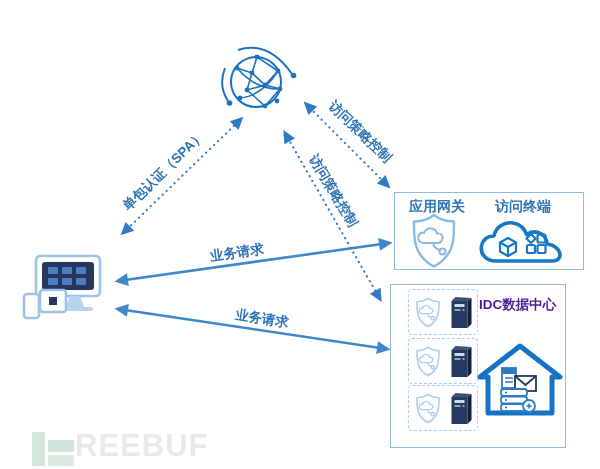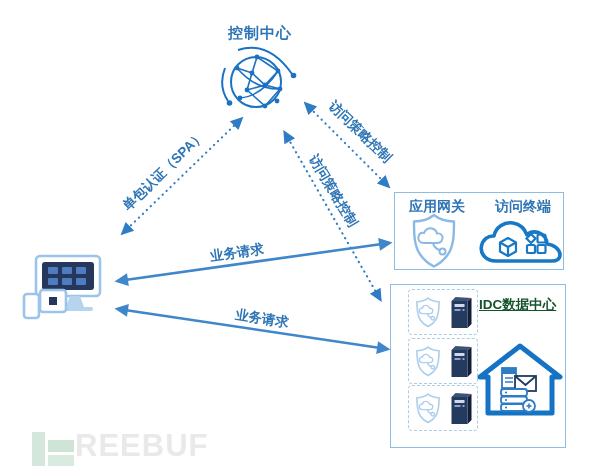--- a/index.html
+++ b/index.html
@@ -1,21 +1,21 @@
 <!DOCTYPE html>
 <html><head>
 <meta charset="utf-8">
 <style>
   html,body{margin:0;padding:0;background:#fff;}
   .canvas{
     position:relative;width:600px;height:469px;background:#ffffff;overflow:hidden;
     font-family:"Liberation Sans","DejaVu Sans",sans-serif;
   }
   .lbl{position:absolute;color:#2e75b6;white-space:nowrap;font-weight:600;}
-  .lbl-dark{color:#14532d;text-decoration:underline;}
+  .lbl-dark{color:#4c1d95;}
   .rot{transform-origin:center center;text-align:center;}
   .node-box{position:absolute;background:#fff;border:1.6px solid #8fbce4;box-sizing:border-box;}
   .sub-dashed{position:absolute;border:1.6px dashed #a9cbe8;border-radius:4px;box-sizing:border-box;background:#fff;}
   .abs{position:absolute;}
   .arrow-layer{position:absolute;left:0;top:0;z-index:5;pointer-events:none;}
   .labels{z-index:6;}
   .wm{position:absolute;left:32px;top:424px;z-index:1;width:200px;height:45px;}
   .wm-bar{position:absolute;}
   .wm-text{position:absolute;left:43px;top:4px;font-size:31px;font-weight:bold;color:#e9e9e9;letter-spacing:1px;font-family:"Liberation Sans",sans-serif;}
 </style>
@@ -26,21 +26,21 @@
 
   <div class="wm">
     <div>
       <div class="wm-bar" style="left:0;top:8px;width:13px;height:34px;background:#d5e7dc;"></div>
       <div class="wm-bar" style="left:16px;top:16px;width:26px;height:12px;background:#cfe3d6;"></div>
       <div class="wm-bar" style="left:16px;top:31px;width:26px;height:11px;background:#d9ebdf;"></div>
     </div>
     <div class="wm-text">REEBUF</div>
   </div>
 
-  <div class="node-box" style="left:394px;top:192px;width:170px;height:78px;">
+  <div class="node-box" style="left:394px;top:192px;width:190px;height:78px;">
     <div class="lbl" style="position:absolute;left:14px;top:5px;font-size:14px;">应用网关</div>
     <div class="lbl" style="position:absolute;left:100px;top:5px;font-size:14px;">访问终端</div>
 
     <svg class="abs" style="left:16px;top:20px;" width="46" height="56" viewBox="0 0 46 56">
       <path d="M23,2 C28,6 35,8.5 43,8.5 C43,21 43,33 36.5,42 C32.5,47.5 28,51 23,53.5 C18,51 13.5,47.5 9.5,42 C3,33 3,21 3,8.5 C11,8.5 18,6 23,2 Z" fill="#fff" stroke="#8ab9e6" stroke-width="2.4" stroke-linejoin="round"></path>
       <path d="M13,30 C9,30 6.5,27 7.5,23.5 C8.2,21 10.5,19.5 13,20 C14,16.5 17.5,14.5 21,15.5 C23.5,16.2 25.5,18 26,20.5 C28.5,20 31,21.5 31.5,24 C32,27 30,30 26.5,30 Z" fill="none" stroke="#8ab9e6" stroke-width="2"></path>
       <path d="M22,30 Q23,35 28.5,37" fill="none" stroke="#8ab9e6" stroke-width="2"></path>
       <circle cx="31.5" cy="38.5" r="3" fill="#fff" stroke="#8ab9e6" stroke-width="2"></circle>
     </svg>
 
@@ -183,21 +183,20 @@
         <path d="M0.5,0.5 L10,5 L0.5,9.5 Z" fill="#2f7cc5"></path>
       </marker>
     </defs>
     <line x1="123" y1="233" x2="241" y2="119" stroke="#2f7cc5" stroke-width="2.1" stroke-dasharray="0.3 5.2" stroke-linecap="round" marker-start="url(#mD)" marker-end="url(#mD)"></line>
     <line x1="306" y1="104" x2="388" y2="186" stroke="#2f7cc5" stroke-width="2.1" stroke-dasharray="0.3 5.2" stroke-linecap="round" marker-start="url(#mD)" marker-end="url(#mD)"></line>
     <line x1="285" y1="133" x2="380" y2="299" stroke="#2f7cc5" stroke-width="2.1" stroke-dasharray="0.3 5.2" stroke-linecap="round" marker-start="url(#mD)" marker-end="url(#mD)"></line>
     <line x1="118" y1="281" x2="389" y2="243" stroke="#3f86ca" stroke-width="2.6" marker-start="url(#mS)" marker-end="url(#mS)"></line>
     <line x1="118" y1="309" x2="387" y2="349" stroke="#3f86ca" stroke-width="2.6" marker-start="url(#mS)" marker-end="url(#mS)"></line>
   </svg>
 
-  <div class="lbl labels" style="left:214px;top:24px;width:92px;text-align:center;font-size:15px;letter-spacing:1px;">控制中心</div>
 
   <div class="lbl labels rot" style="left:92px;top:162px;width:144px;font-size:13.5px;transform:rotate(-44deg);">单包认证（SPA）</div>
   <div class="lbl labels rot" style="left:316px;top:123px;width:88px;font-size:13.5px;transform:rotate(44deg);">访问策略控制</div>
   <div class="lbl labels rot" style="left:289px;top:182px;width:88px;font-size:13.5px;transform:rotate(59deg);">访问策略控制</div>
   <div class="lbl labels rot" style="left:209px;top:244px;width:56px;font-size:13.5px;transform:rotate(-8deg);">业务请求</div>
   <div class="lbl labels rot" style="left:234px;top:310px;width:56px;font-size:13.5px;transform:rotate(9deg);">业务请求</div>
 
 </div>
 
 </body></html>

